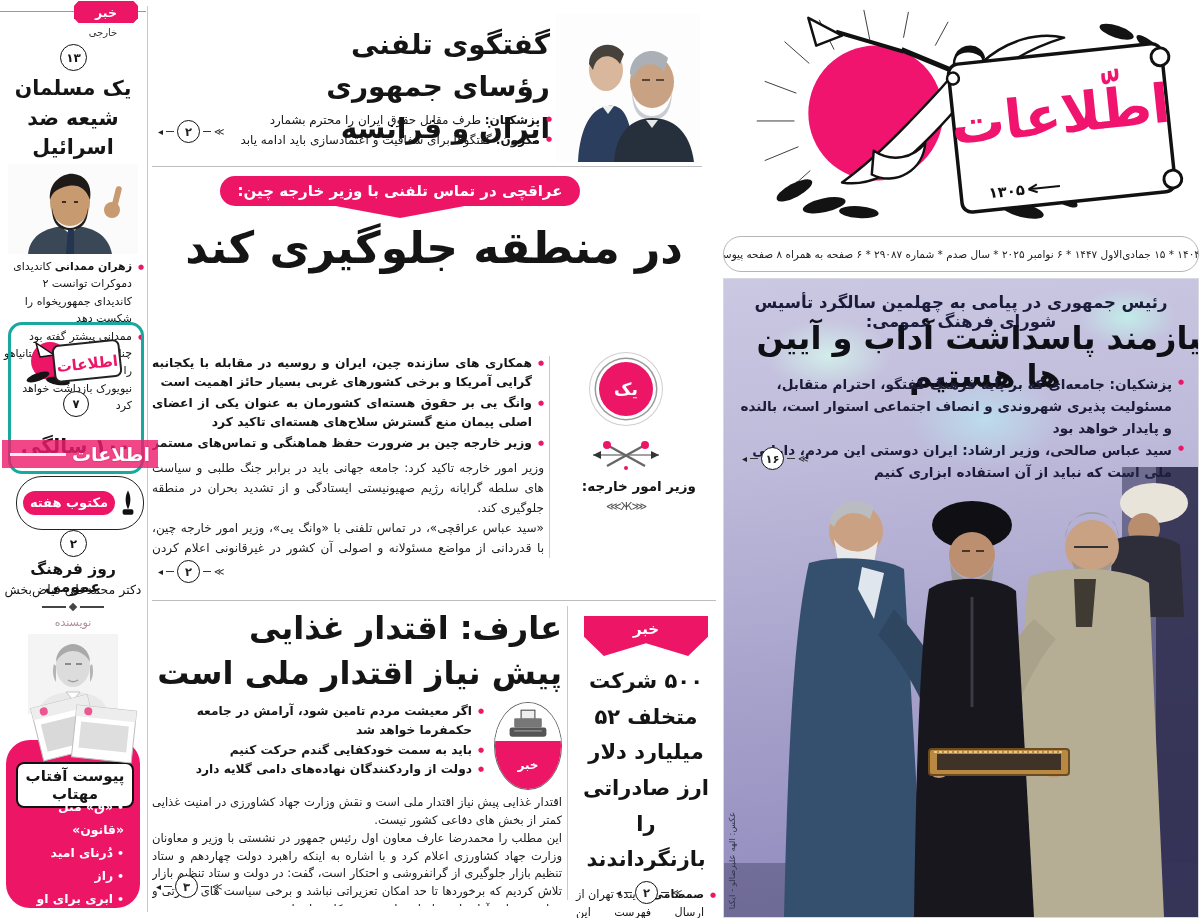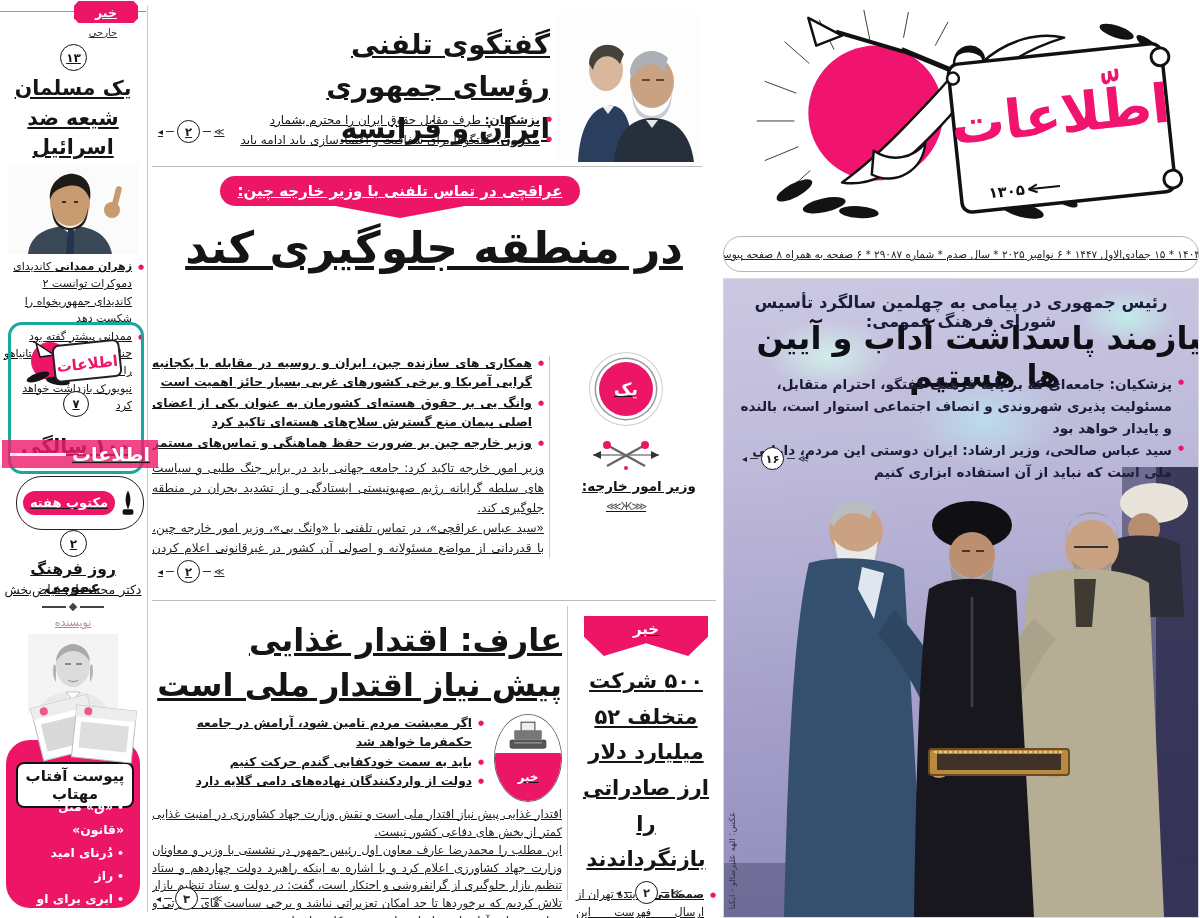--- a/index.html
+++ b/index.html
@@ -1,19 +1,19 @@
 <!DOCTYPE html>
 <html lang="fa" dir="rtl"><head>
 <meta charset="utf-8">
 <style>
   :root{ --pink:#ec1566; --teal:#18a89d; --ink:#151515; }
   html,body{margin:0;padding:0;background:#9a9a9a;}
   .page{position:relative;width:1200px;height:918px;margin:0 auto;background:#fff;
         font-family:"DejaVu Sans", sans-serif;direction:rtl;overflow:hidden;color:var(--ink);}
-  .abs{position:absolute;text-decoration:underline;}
+  .abs{position:absolute;}
   .vline{position:absolute;width:1px;background:#c9c9c9;}
   .hline{position:absolute;height:1px;background:#bdbdbd;}
   
   .pm{display:flex;align-items:center;gap:3px;direction:ltr;color:#222;}
   .pm .ln{height:1.2px;background:#333;flex:1;min-width:8px;}
   .pm .ah{font-size:10px;line-height:1;color:#222;}
   .pm .num{width:21px;height:21px;border:1.3px solid #111;border-radius:50%;display:flex;
            align-items:center;justify-content:center;font-size:11.5px;font-weight:700;background:#fff;flex:none;}
   .circ{border:1.3px solid #111;border-radius:50%;display:flex;align-items:center;justify-content:center;
         font-weight:700;background:#fff;}
@@ -264,21 +264,21 @@
       <line x1="16" y1="28" x2="54" y2="7" stroke="#666" stroke-width="2.4"></line>
       <line x1="16" y1="7" x2="54" y2="28" stroke="#666" stroke-width="2.4"></line>
       <circle cx="16" cy="7" r="4" fill="#ec1566"></circle>
         <circle cx="54" cy="7" r="4" fill="#ec1566"></circle>
       <circle cx="35" cy="30" r="2" fill="#ec1566"></circle>
     </svg>
     <div class="q-speaker">وزیر امور خارجه:</div>
     <div class="q-div">⋘Ж⋙</div>
   </div>
 
-  <div class="abs" style="left:152px;top:606px;width:410px;height:292px;margin-top:12px;">
+  <div class="abs" style="left:152px;top:606px;width:410px;height:292px;">
     <div class="aref-headline">
       <div>عارف: اقتدار غذایی</div>
       <div>پیش نیاز اقتدار ملی است</div>
     </div>
     <div style="display:flex;gap:10px;align-items:flex-start;margin-top:6px;">
       <div class="aref-stamp">
         <svg class="tw" width="46" height="30" viewBox="0 0 40 26">
           <rect x="14" y="1" width="12" height="8" fill="#eee" stroke="#555"></rect>
           <rect x="8" y="8" width="24" height="8" rx="1" fill="#777"></rect>
           <rect x="4" y="16" width="32" height="8" rx="2" fill="#555"></rect>

